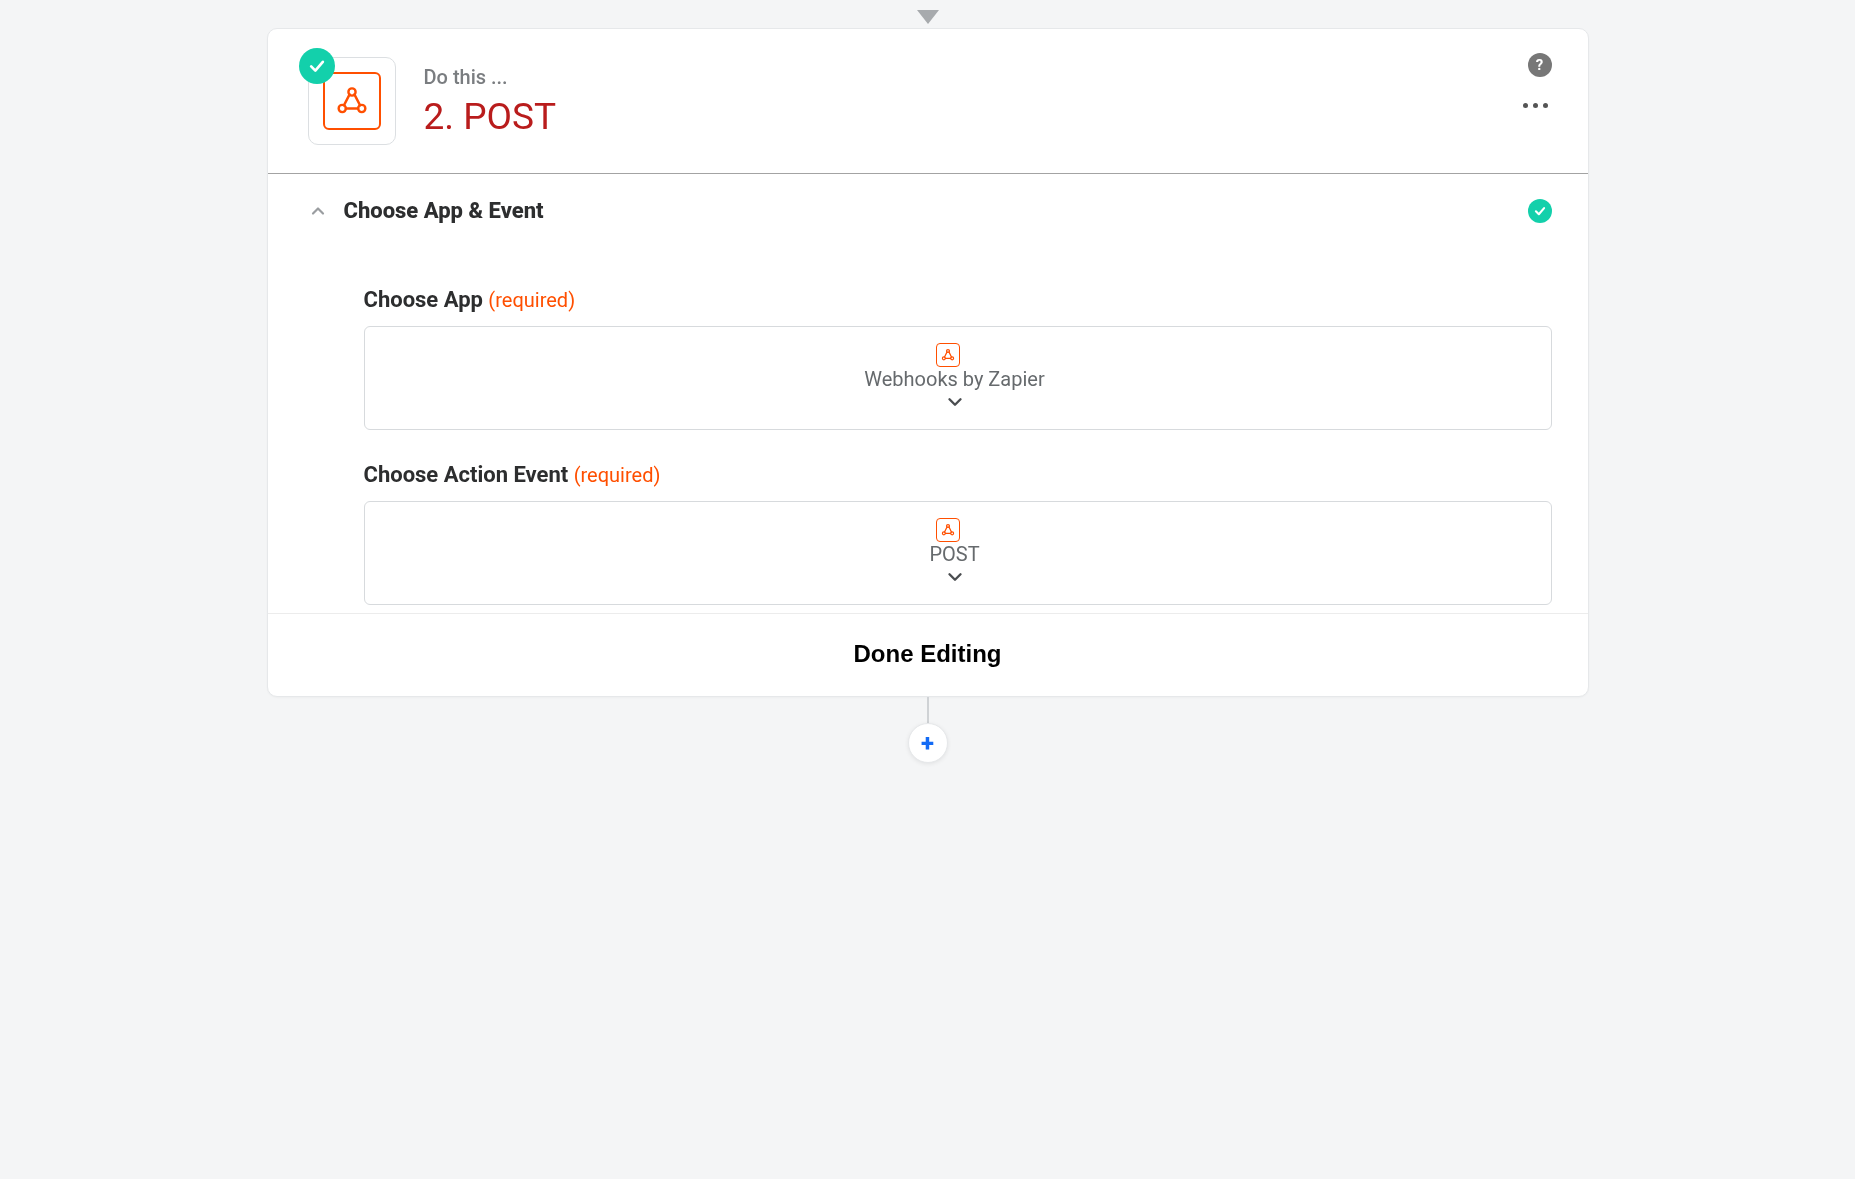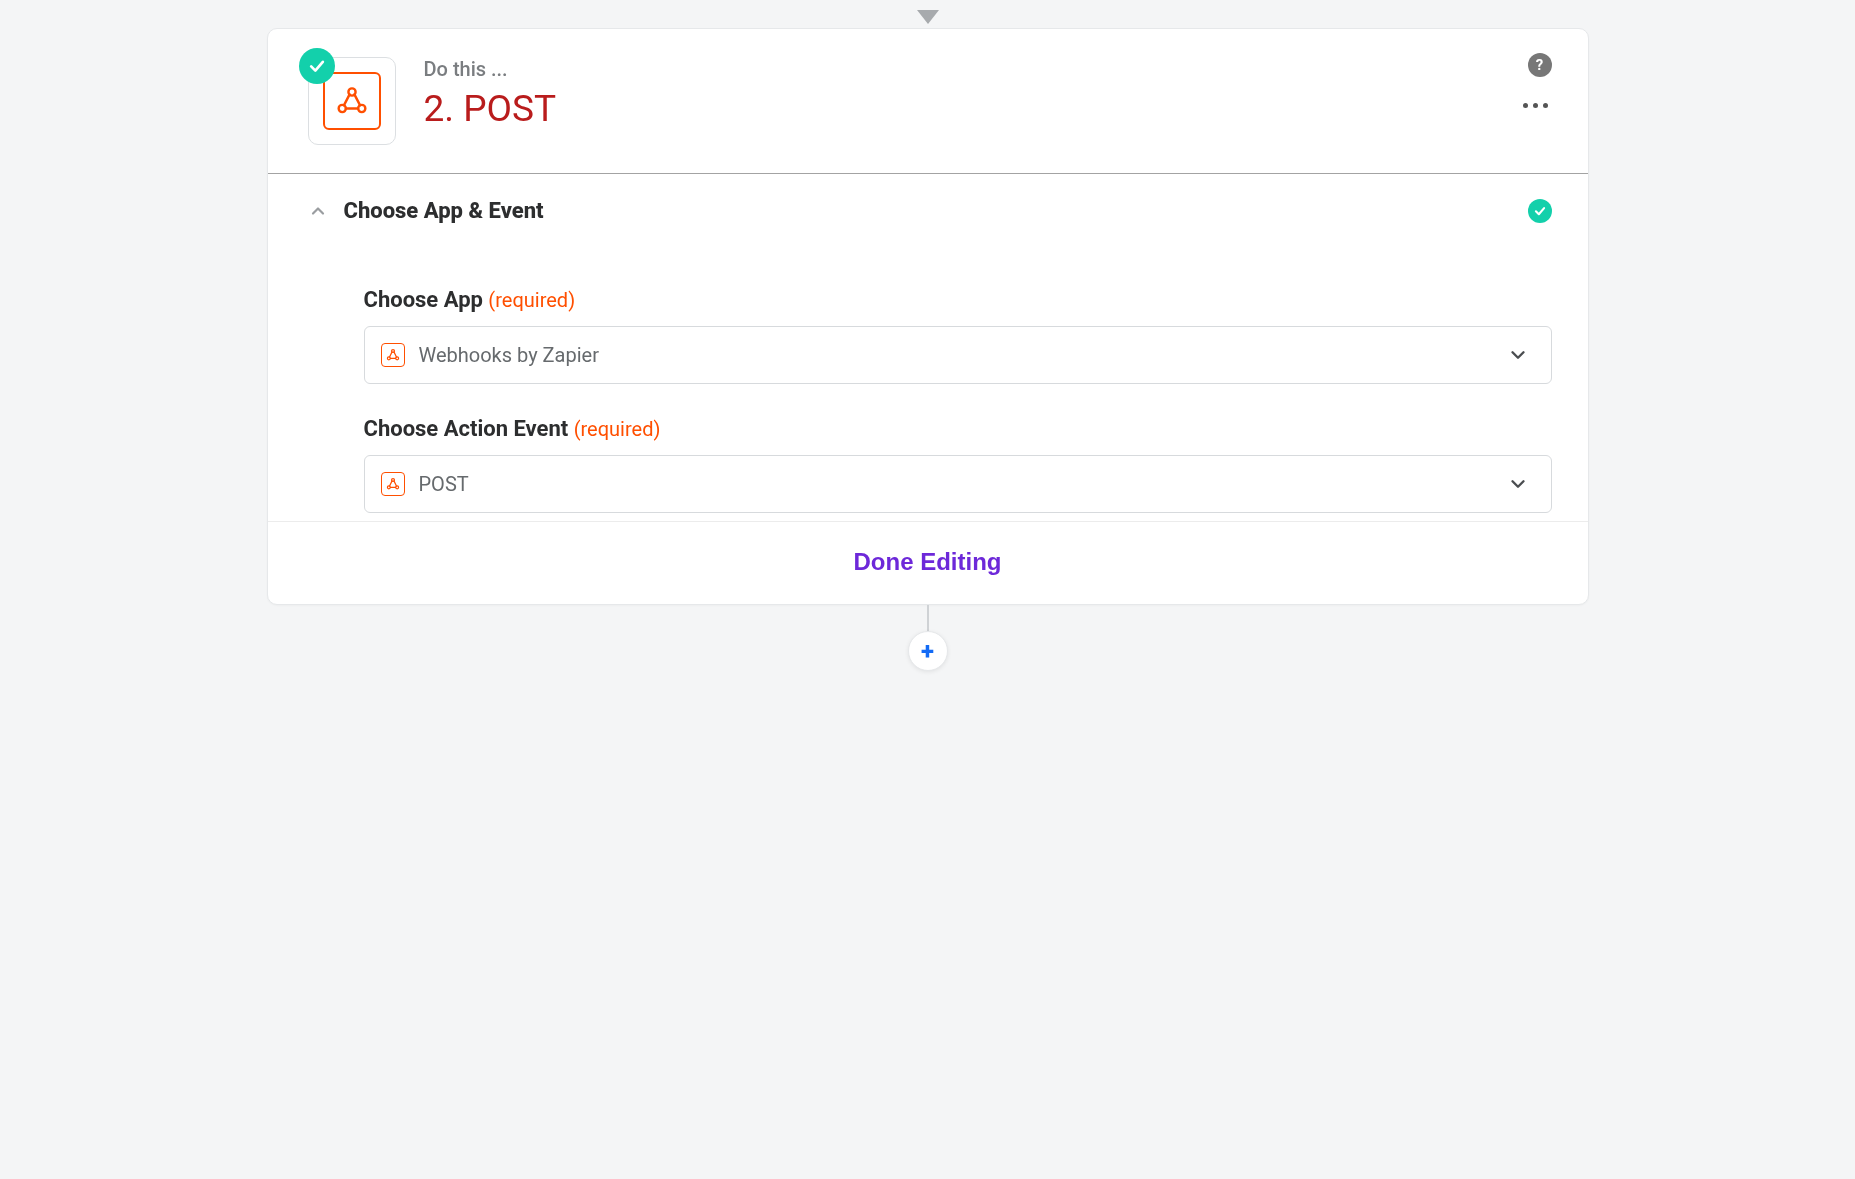--- a/index.html
+++ b/index.html
@@ -21,21 +21,21 @@
     background: #fff;
     border: 1px solid #e6e8ea;
     border-radius: 10px;
     width: 1322px;
     margin: 0 auto;
     box-shadow: 0 1px 2px rgba(0,0,0,0.03);
     position: relative;
   }
   .card-header {
     display:flex;
-    align-items:flex-start;
+    align-items:center;
     padding: 28px 36px 28px 40px;
     position: relative;
   }
   .icon-box {
     width: 88px; height:88px;
     border: 1px solid #dcdfe2;
     border-radius: 10px;
     display:flex; align-items:center; justify-content:center;
     position:relative;
     background:#fff;
@@ -92,36 +92,37 @@
   .field:first-child { margin-top: 20px; }
   .field-label { font-size:22px; font-weight:700; color:#2d2e2f; margin-bottom:14px; }
   .req { color:#ff4f00; font-size:20px; font-weight:400; }
   .select {
     border:1px solid #d7dadd;
     border-radius:6px;
     padding: 16px 22px 16px 16px;
     display:flex; align-items:center;
     cursor:pointer;
     background:#fff;
+    flex-direction:column;
   }
   .select .mini-icon {
     width:24px;height:24px;border:1.5px solid #ff4f00;border-radius:4px;
     display:flex;align-items:center;justify-content:center;color:#ff4f00;
     margin-right:14px; flex-shrink:0;
   }
   .select-text { color:#666a6d; font-size:20px; flex:1; }
   .select .chev-down { color:#555; }
 
   .footer-btn-row {
     border-top:1px solid #ececec;
     padding: 26px 0 28px 0;
     text-align:center;
   }
   .done-btn {
-    background:none;border:none;color:#6d28d9;font-size:24px;font-weight:800;cursor:pointer;
+    background:none;border:none;color:#000000;font-size:24px;font-weight:800;cursor:pointer;
   }
 
   .connector {
     position:relative; display:flex; flex-direction:column; align-items:center;
   }
   .connector .line { width:2px; height:26px; background:#cfd2d5; }
   .plus-circle {
     width:40px;height:40px;border-radius:50%;background:#fff;border:1px solid #e6e8ea;
     display:flex;align-items:center;justify-content:center;color:#136bf5;font-size:24px;font-weight:800;
     box-shadow:0 1px 4px rgba(0,0,0,0.08);cursor:pointer;

